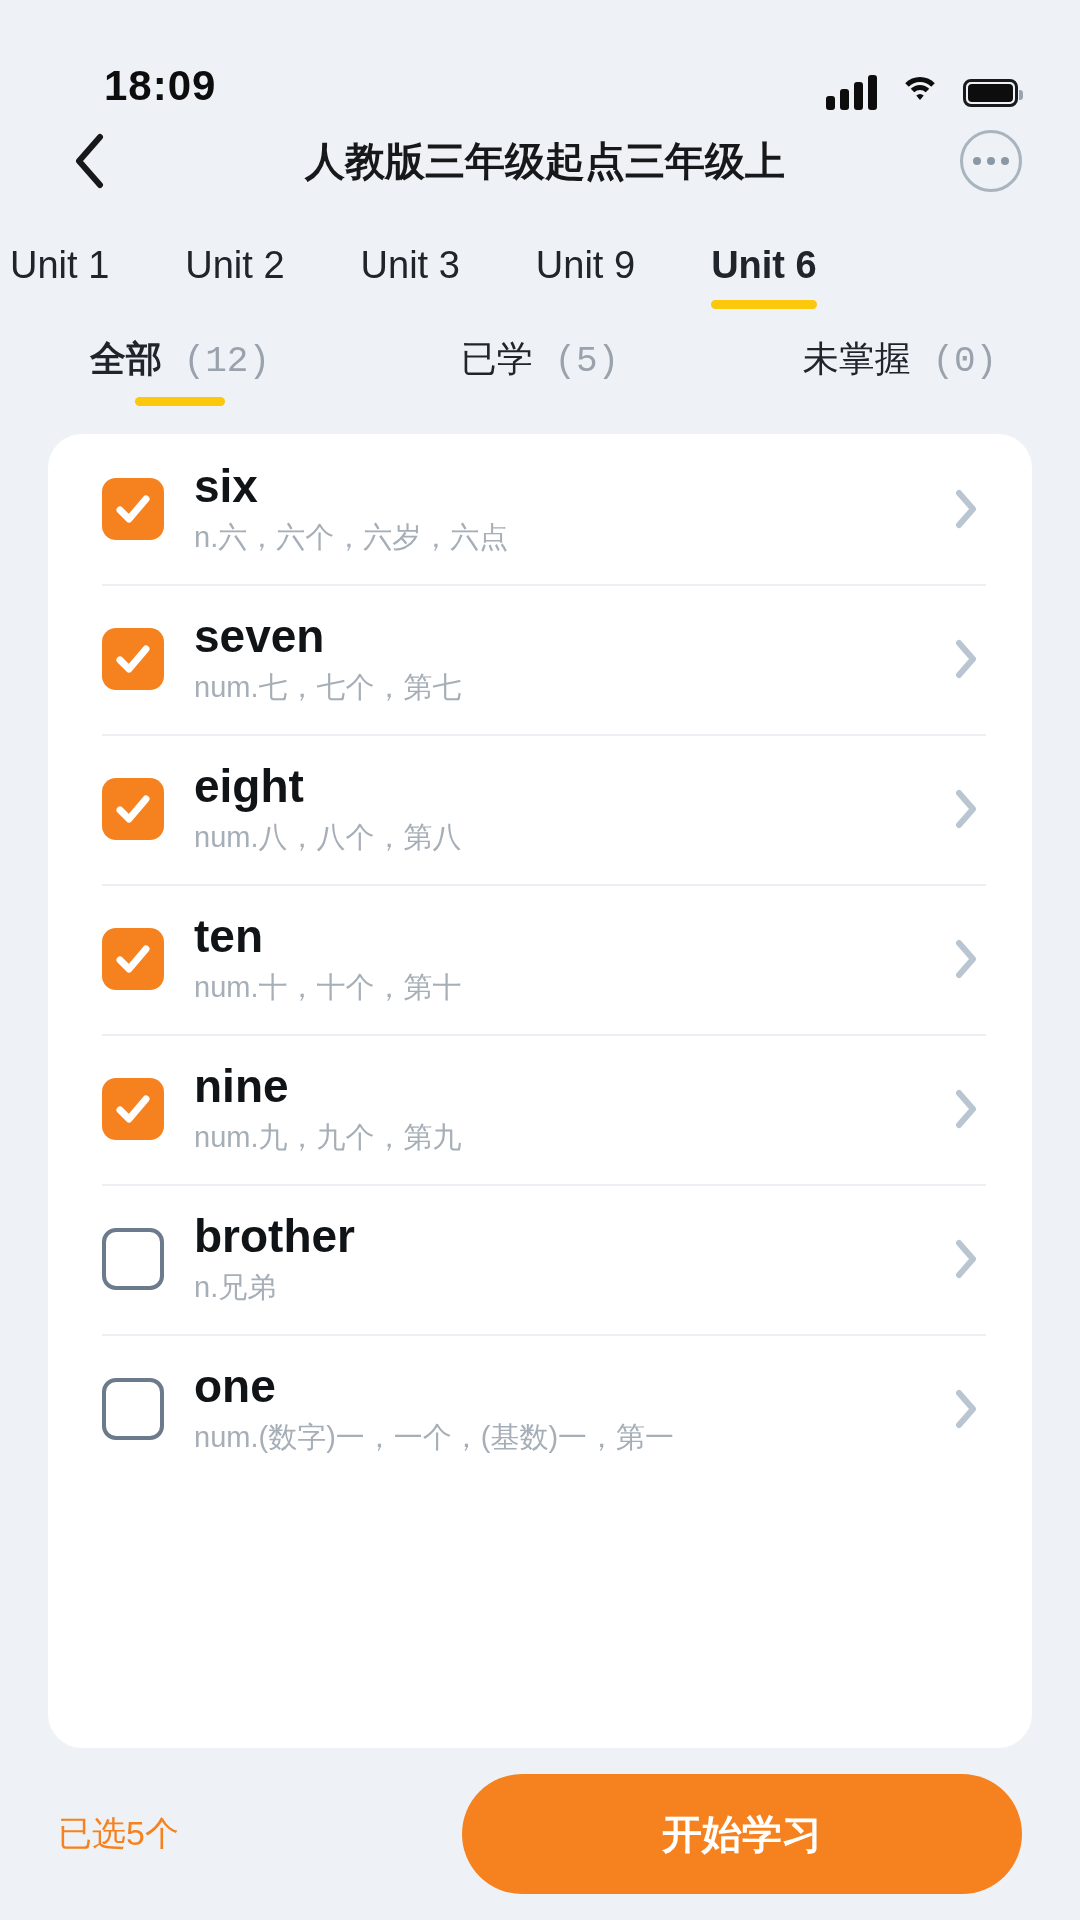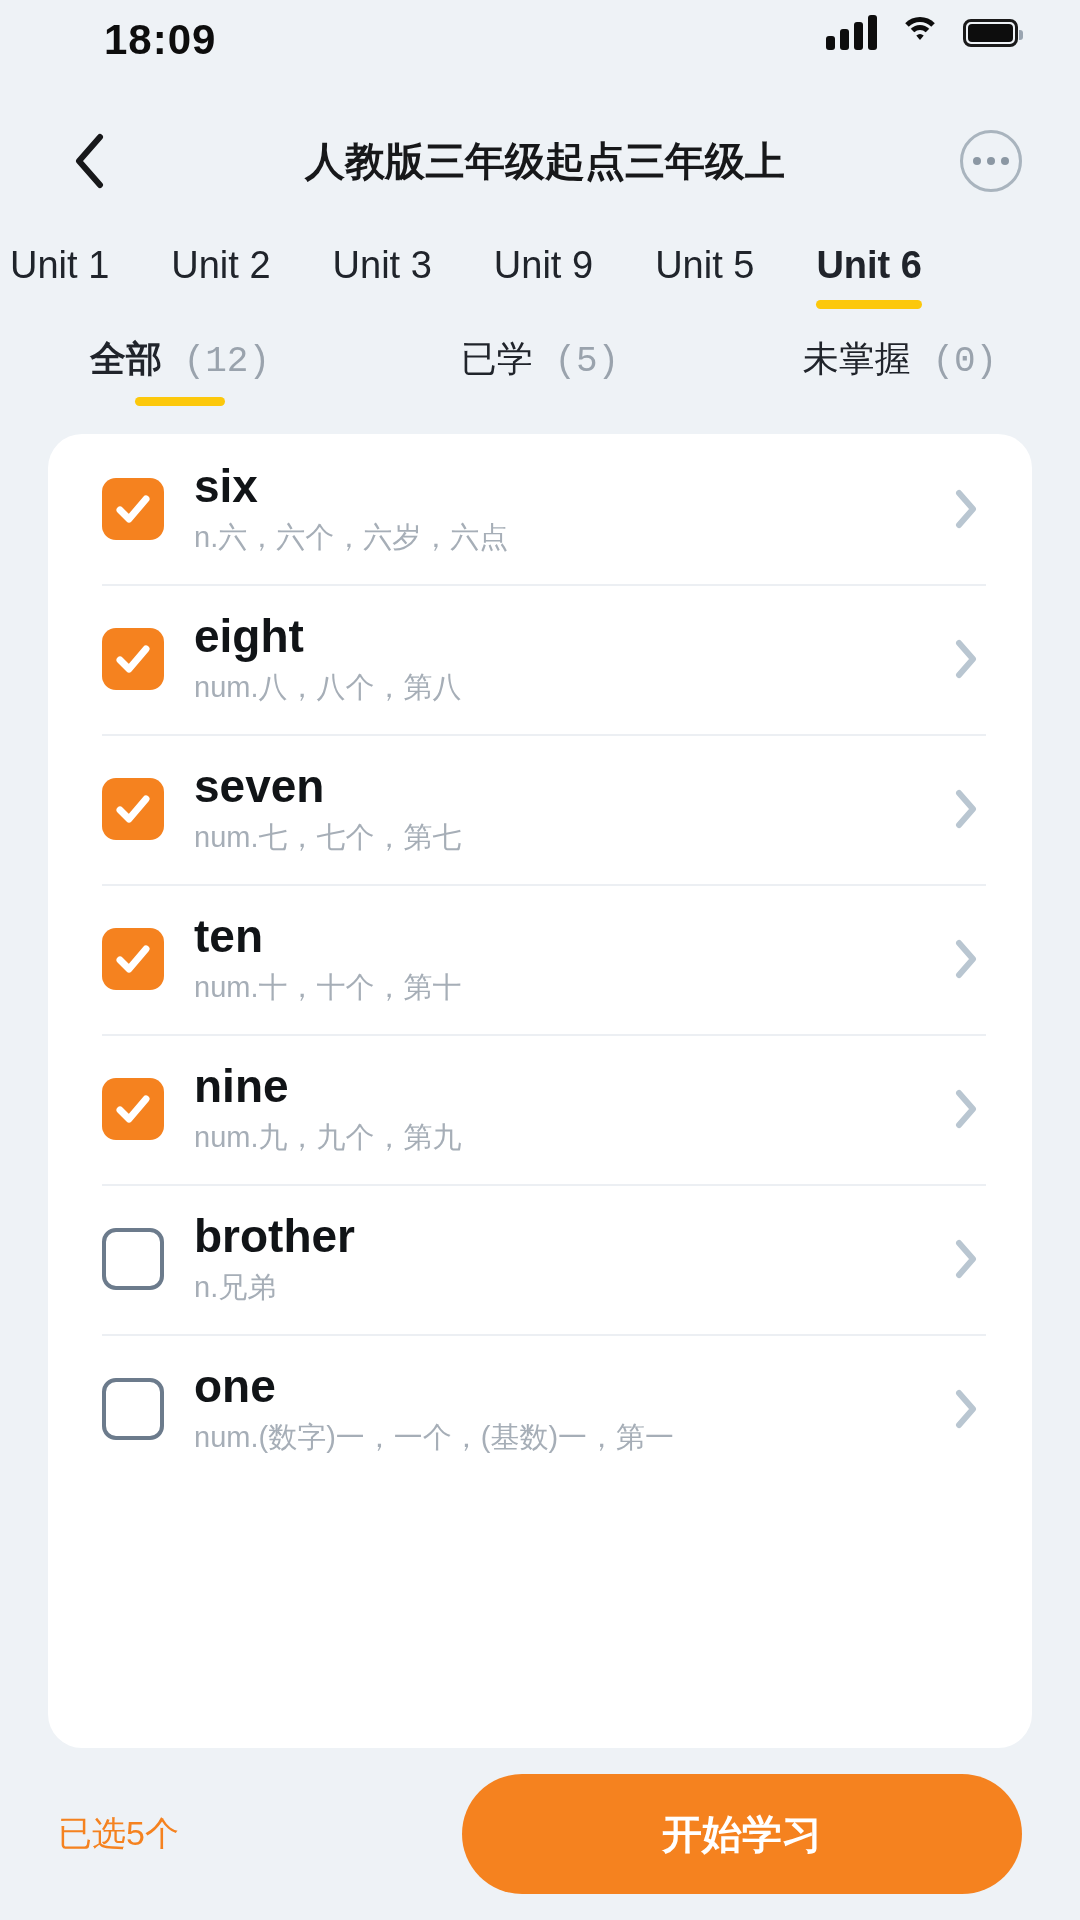--- a/index.html
+++ b/index.html
@@ -5,21 +5,21 @@
   * { margin:0; padding:0; box-sizing:border-box; }
   html, body {
     width:1080px; height:1920px;
     font-family:"Liberation Sans","DejaVu Sans",sans-serif;
     background:#eef2f6;
     overflow:hidden;
   }
   .phone { position:relative; width:1080px; height:1920px; background:#eef2f6; display:flex; flex-direction:column; }
 
   
-  .statusbar { height:110px; display:flex; align-items:flex-start; justify-content:space-between; padding:16px 62px 0 104px; }
+  .statusbar { height:110px; display:flex; align-items:flex-end; justify-content:space-between; padding:4px 62px 0 104px; }
   .clock { font-size:42px; font-weight:700; color:#0d0d0d; letter-spacing:1px; }
   .sb-right { display:flex; align-items:center; gap:22px; }
   .signal { display:flex; align-items:flex-end; gap:5px; height:34px; }
   .signal i { display:block; width:9px; background:#0d0d0d; border-radius:3px; }
   .signal i:nth-child(1){ height:14px; }
   .signal i:nth-child(2){ height:21px; }
   .signal i:nth-child(3){ height:28px; }
   .signal i:nth-child(4){ height:35px; }
   .wifi { position:relative; width:42px; height:32px; }
   .wifi span { position:absolute; left:50%; transform:translateX(-50%); border:5px solid #0d0d0d; border-bottom-color:transparent; border-left-color:transparent; border-right-color:transparent; border-radius:50%; }
@@ -32,21 +32,21 @@
 
   
   .navbar { height:102px; display:flex; align-items:center; padding:0 58px; position:relative; }
   .back { width:62px; height:62px; display:flex; align-items:center; justify-content:center; cursor:pointer; }
   .back svg { display:block; }
   .nav-title { position:absolute; left:10px; right:0; text-align:center; font-size:40px; font-weight:700; color:#17181a; pointer-events:none; }
   .more { margin-left:auto; width:62px; height:62px; border:3px solid #a9b4be; border-radius:50%; display:flex; align-items:center; justify-content:center; gap:6px; cursor:pointer; }
   .more i { width:8px; height:8px; border-radius:50%; background:#8b97a3; display:block; }
 
   
-  .unit-tabs { display:flex; align-items:flex-start; padding:24px 0 0 0; overflow:hidden; gap:2px; }
+  .unit-tabs { display:flex; align-items:flex-start; padding:24px 0 0 0; overflow:hidden; gap:16px; }
   .unit-tab { flex:0 0 auto; padding:0 30px; display:flex; flex-direction:column; align-items:center; cursor:pointer; }
   .unit-tab:first-child { margin-left:-20px; }
   .unit-tab .ut-label { font-size:38px; color:#20242b; font-weight:400; white-space:nowrap; line-height:58px; }
   .unit-tab.active .ut-label { font-weight:700; }
   .ut-bar { width:100%; height:9px; border-radius:6px; background:transparent; margin-top:6px; }
   .unit-tab.active .ut-bar { background:#fcc80b; }
 
   
   .filter-tabs { display:flex; padding:28px 0 0 0; }
   .filter-tab { flex:1; display:flex; flex-direction:column; align-items:center; cursor:pointer;font-family:Liberation Mono, monospace; }
@@ -128,24 +128,20 @@
       <div class="ut-bar"></div>
     </div>
     <div class="unit-tab">
       <div class="ut-label">Unit 3</div>
       <div class="ut-bar"></div>
     </div>
     <div class="unit-tab">
       <div class="ut-label">Unit 9</div>
       <div class="ut-bar"></div>
     </div>
-    <div class="unit-tab">
-      <div class="ut-label">Unit 5</div>
-      <div class="ut-bar"></div>
-    </div>
     <div class="unit-tab active">
       <div class="ut-label">Unit 6</div>
       <div class="ut-bar"></div>
     </div>
   </div>
 
   <div class="filter-tabs">
     <div class="filter-tab active">
       <div class="ft-text"><span class="ft-name">全部</span> <span class="ft-count">(12)</span></div>
       <div class="ft-bar"></div>
@@ -180,39 +176,39 @@
         </div>
       </div>
 
       <div class="row">
         <div class="cbox checked">
           <svg width="42" height="42" viewBox="0 0 42 42">
               <path d="M8 22 L17 31 L34 11" fill="none" stroke="#ffffff" stroke-width="7" stroke-linecap="round" stroke-linejoin="round"></path>
             </svg>
         </div>
         <div class="w-texts">
+          <div class="w-word">seven</div>
+          <div class="w-def">num.七，七个，第七</div>
+        </div>
+        <div class="chev">
+          <svg width="24" height="40" viewBox="0 0 24 40">
+              <path d="M5 4 L19 20 L5 36" fill="none" stroke="#b9c6d1" stroke-width="6" stroke-linecap="round" stroke-linejoin="round"></path>
+            </svg>
+        </div>
+      </div>
+
+      <div class="row">
+        <div class="cbox checked">
+          <svg width="42" height="42" viewBox="0 0 42 42">
+              <path d="M8 22 L17 31 L34 11" fill="none" stroke="#ffffff" stroke-width="7" stroke-linecap="round" stroke-linejoin="round"></path>
+            </svg>
+        </div>
+        <div class="w-texts">
           <div class="w-word">eight</div>
           <div class="w-def">num.八，八个，第八</div>
-        </div>
-        <div class="chev">
-          <svg width="24" height="40" viewBox="0 0 24 40">
-              <path d="M5 4 L19 20 L5 36" fill="none" stroke="#b9c6d1" stroke-width="6" stroke-linecap="round" stroke-linejoin="round"></path>
-            </svg>
-        </div>
-      </div>
-
-      <div class="row">
-        <div class="cbox checked">
-          <svg width="42" height="42" viewBox="0 0 42 42">
-              <path d="M8 22 L17 31 L34 11" fill="none" stroke="#ffffff" stroke-width="7" stroke-linecap="round" stroke-linejoin="round"></path>
-            </svg>
-        </div>
-        <div class="w-texts">
-          <div class="w-word">seven</div>
-          <div class="w-def">num.七，七个，第七</div>
         </div>
         <div class="chev">
           <svg width="24" height="40" viewBox="0 0 24 40">
               <path d="M5 4 L19 20 L5 36" fill="none" stroke="#b9c6d1" stroke-width="6" stroke-linecap="round" stroke-linejoin="round"></path>
             </svg>
         </div>
       </div>
 
       <div class="row">
         <div class="cbox checked">

